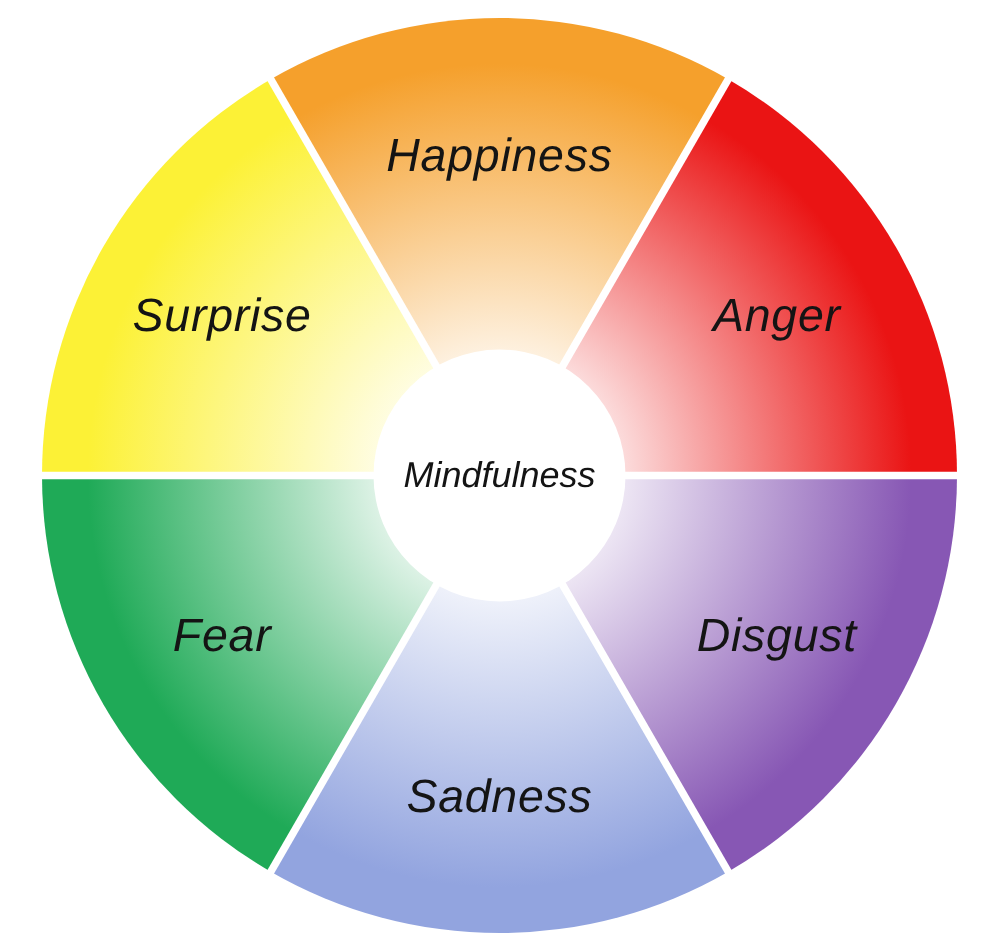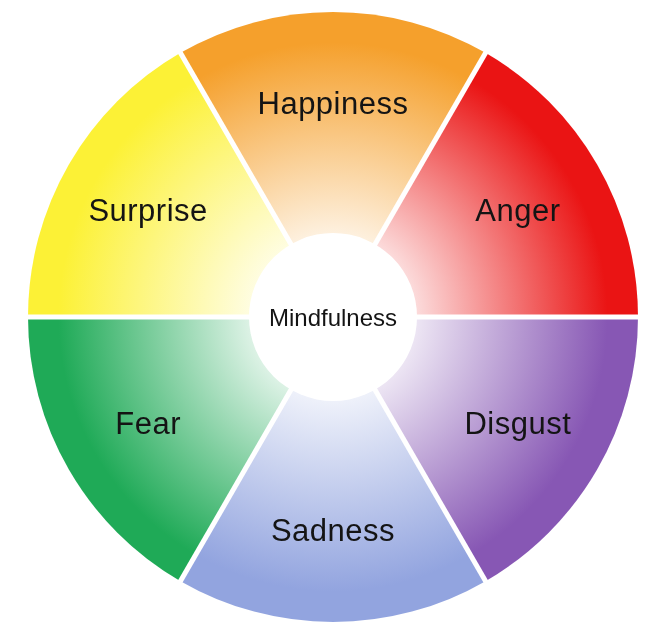--- a/index.html
+++ b/index.html
@@ -7,20 +7,21 @@
     padding: 0;
     background: #ffffff;
   }
   .stage {
     position: relative;
     width: 664px;
     height: 633px;
     background: #ffffff;
     overflow: hidden;
     font-family: "Liberation Sans", sans-serif;
+    font-style: italic;
   }
   .stage svg {
     position: absolute;
     left: 0;
     top: 0;
     display: block;
   }
   text {
     font-family: "Liberation Sans", sans-serif;
   }

